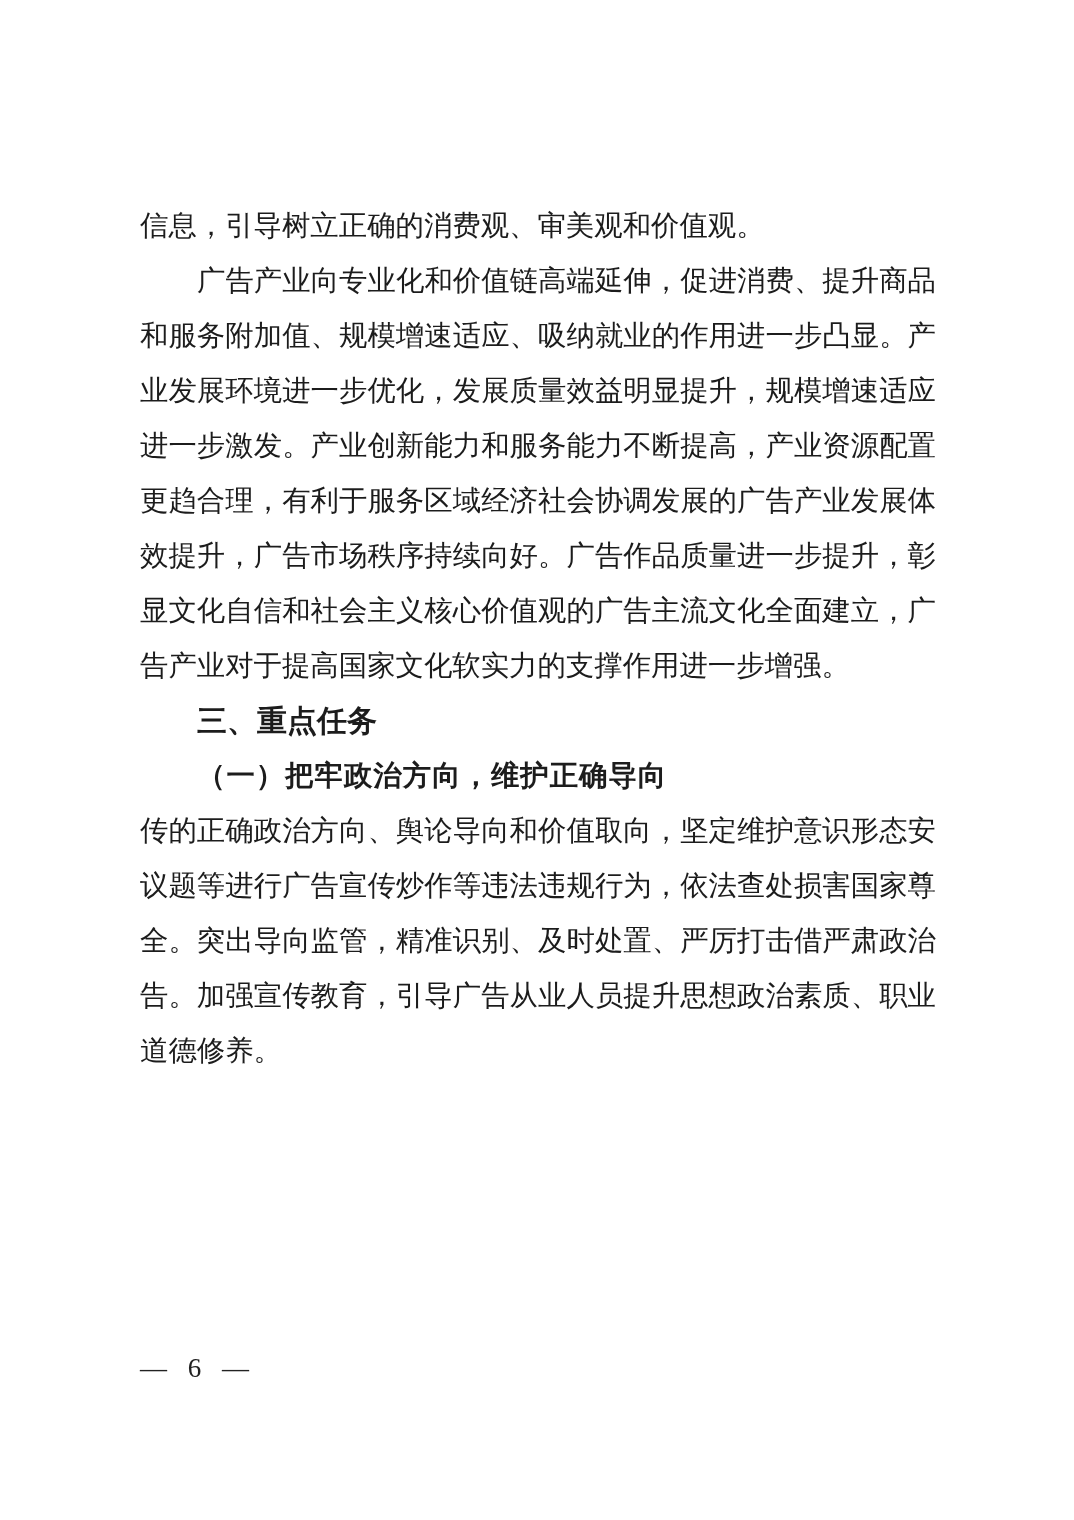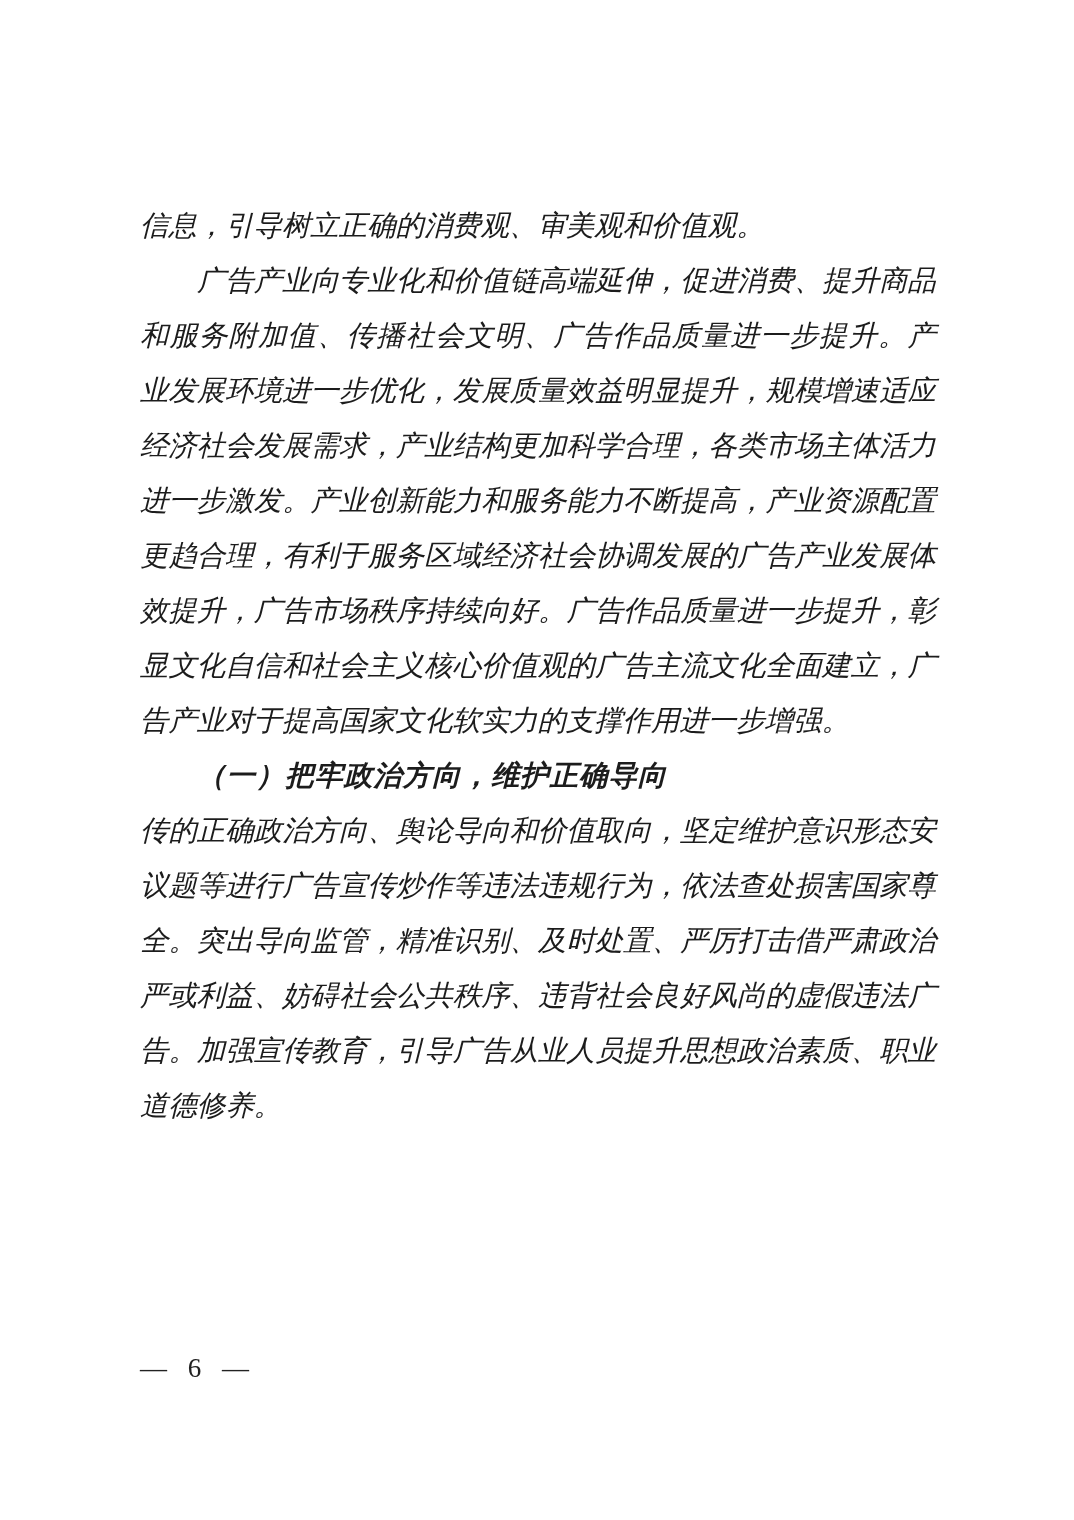--- a/index.html
+++ b/index.html
@@ -21,21 +21,20 @@
     left: 140px;
     top: 198px;
     width: 796px;
   }
   .line {
     font-size: 28.4px;
     line-height: 55px;
     height: 55px;
     letter-spacing: 0;
     white-space: nowrap;
-    font-style: italic;
   }
   
   .line.fill {
     white-space: normal;
     text-align: justify;
     text-align-last: justify;
     text-justify: inter-character;
   }
   .line.indent {
     text-indent: 57px;
@@ -62,30 +61,29 @@
     color: #222222;
   }
 </style>
 </head>
 <body>
 
 <div class="page">
   <div class="text-column">
       <div class="line">信息，引导树立正确的消费观、审美观和价值观。</div>
       <div class="line fill indent">广告产业向专业化和价值链高端延伸，促进消费、提升商品</div>
-      <div class="line fill">和服务附加值、传播社会文明、广告作品质量进一步提升。产</div>
+      <div class="line fill">和服务附加值、规模增速适应、吸纳就业的作用进一步凸显。产</div>
       <div class="line fill">业发展环境进一步优化，发展质量效益明显提升，规模增速适应</div>
-      <div class="line fill">经济社会发展需求，产业结构更加科学合理，各类市场主体活力</div>
       <div class="line fill">进一步激发。产业创新能力和服务能力不断提高，产业资源配置</div>
       <div class="line fill">更趋合理，有利于服务区域经济社会协调发展的广告产业发展体</div>
       <div class="line fill">效提升，广告市场秩序持续向好。广告作品质量进一步提升，彰</div>
       <div class="line fill">显文化自信和社会主义核心价值观的广告主流文化全面建立，广</div>
       <div class="line">告产业对于提高国家文化软实力的支撑作用进一步增强。</div>
+      <div class="line heading-main">三、重点任务</div>
       <div class="line heading-sub">（一）把牢政治方向，维护正确导向</div>
       <div class="line fill">传的正确政治方向、舆论导向和价值取向，坚定维护意识形态安</div>
       <div class="line fill">议题等进行广告宣传炒作等违法违规行为，依法查处损害国家尊</div>
       <div class="line fill">全。突出导向监管，精准识别、及时处置、严厉打击借严肃政治</div>
-      <div class="line fill">严或利益、妨碍社会公共秩序、违背社会良好风尚的虚假违法广</div>
       <div class="line fill">告。加强宣传教育，引导广告从业人员提升思想政治素质、职业</div>
       <div class="line">道德修养。</div>
     </div>
   <div class="footer">— 6 —</div>
 </div>
 
 </body></html>

